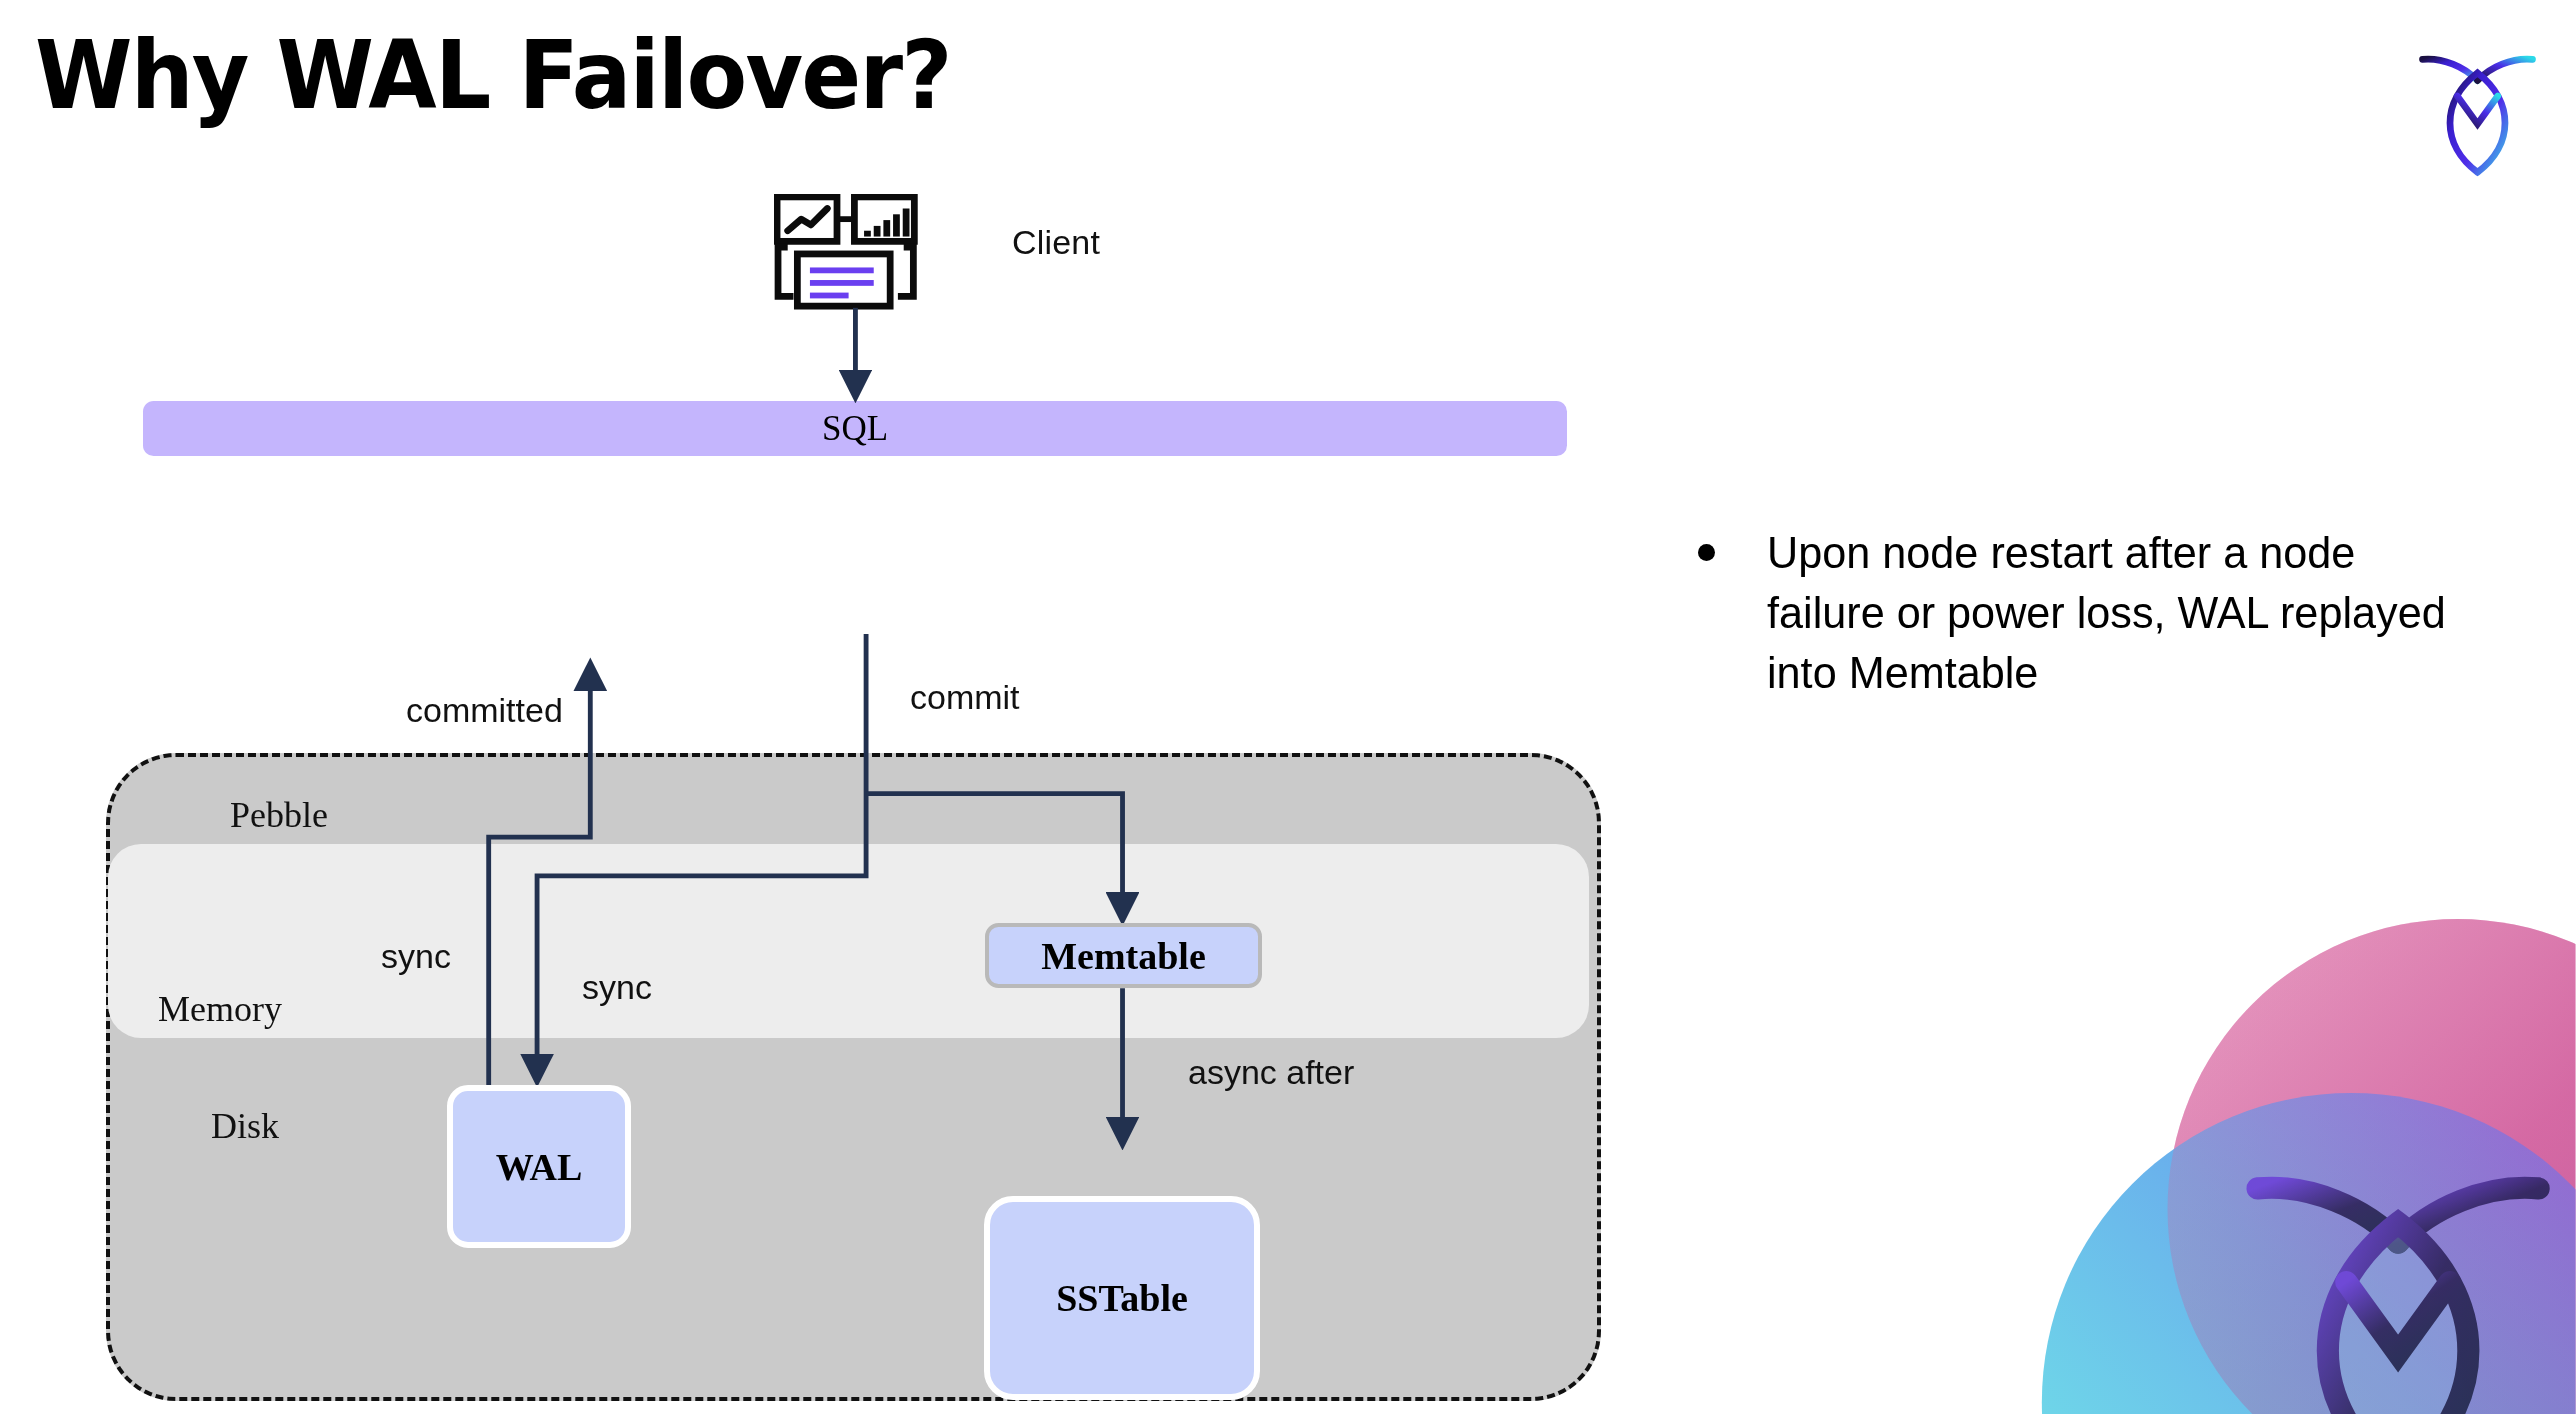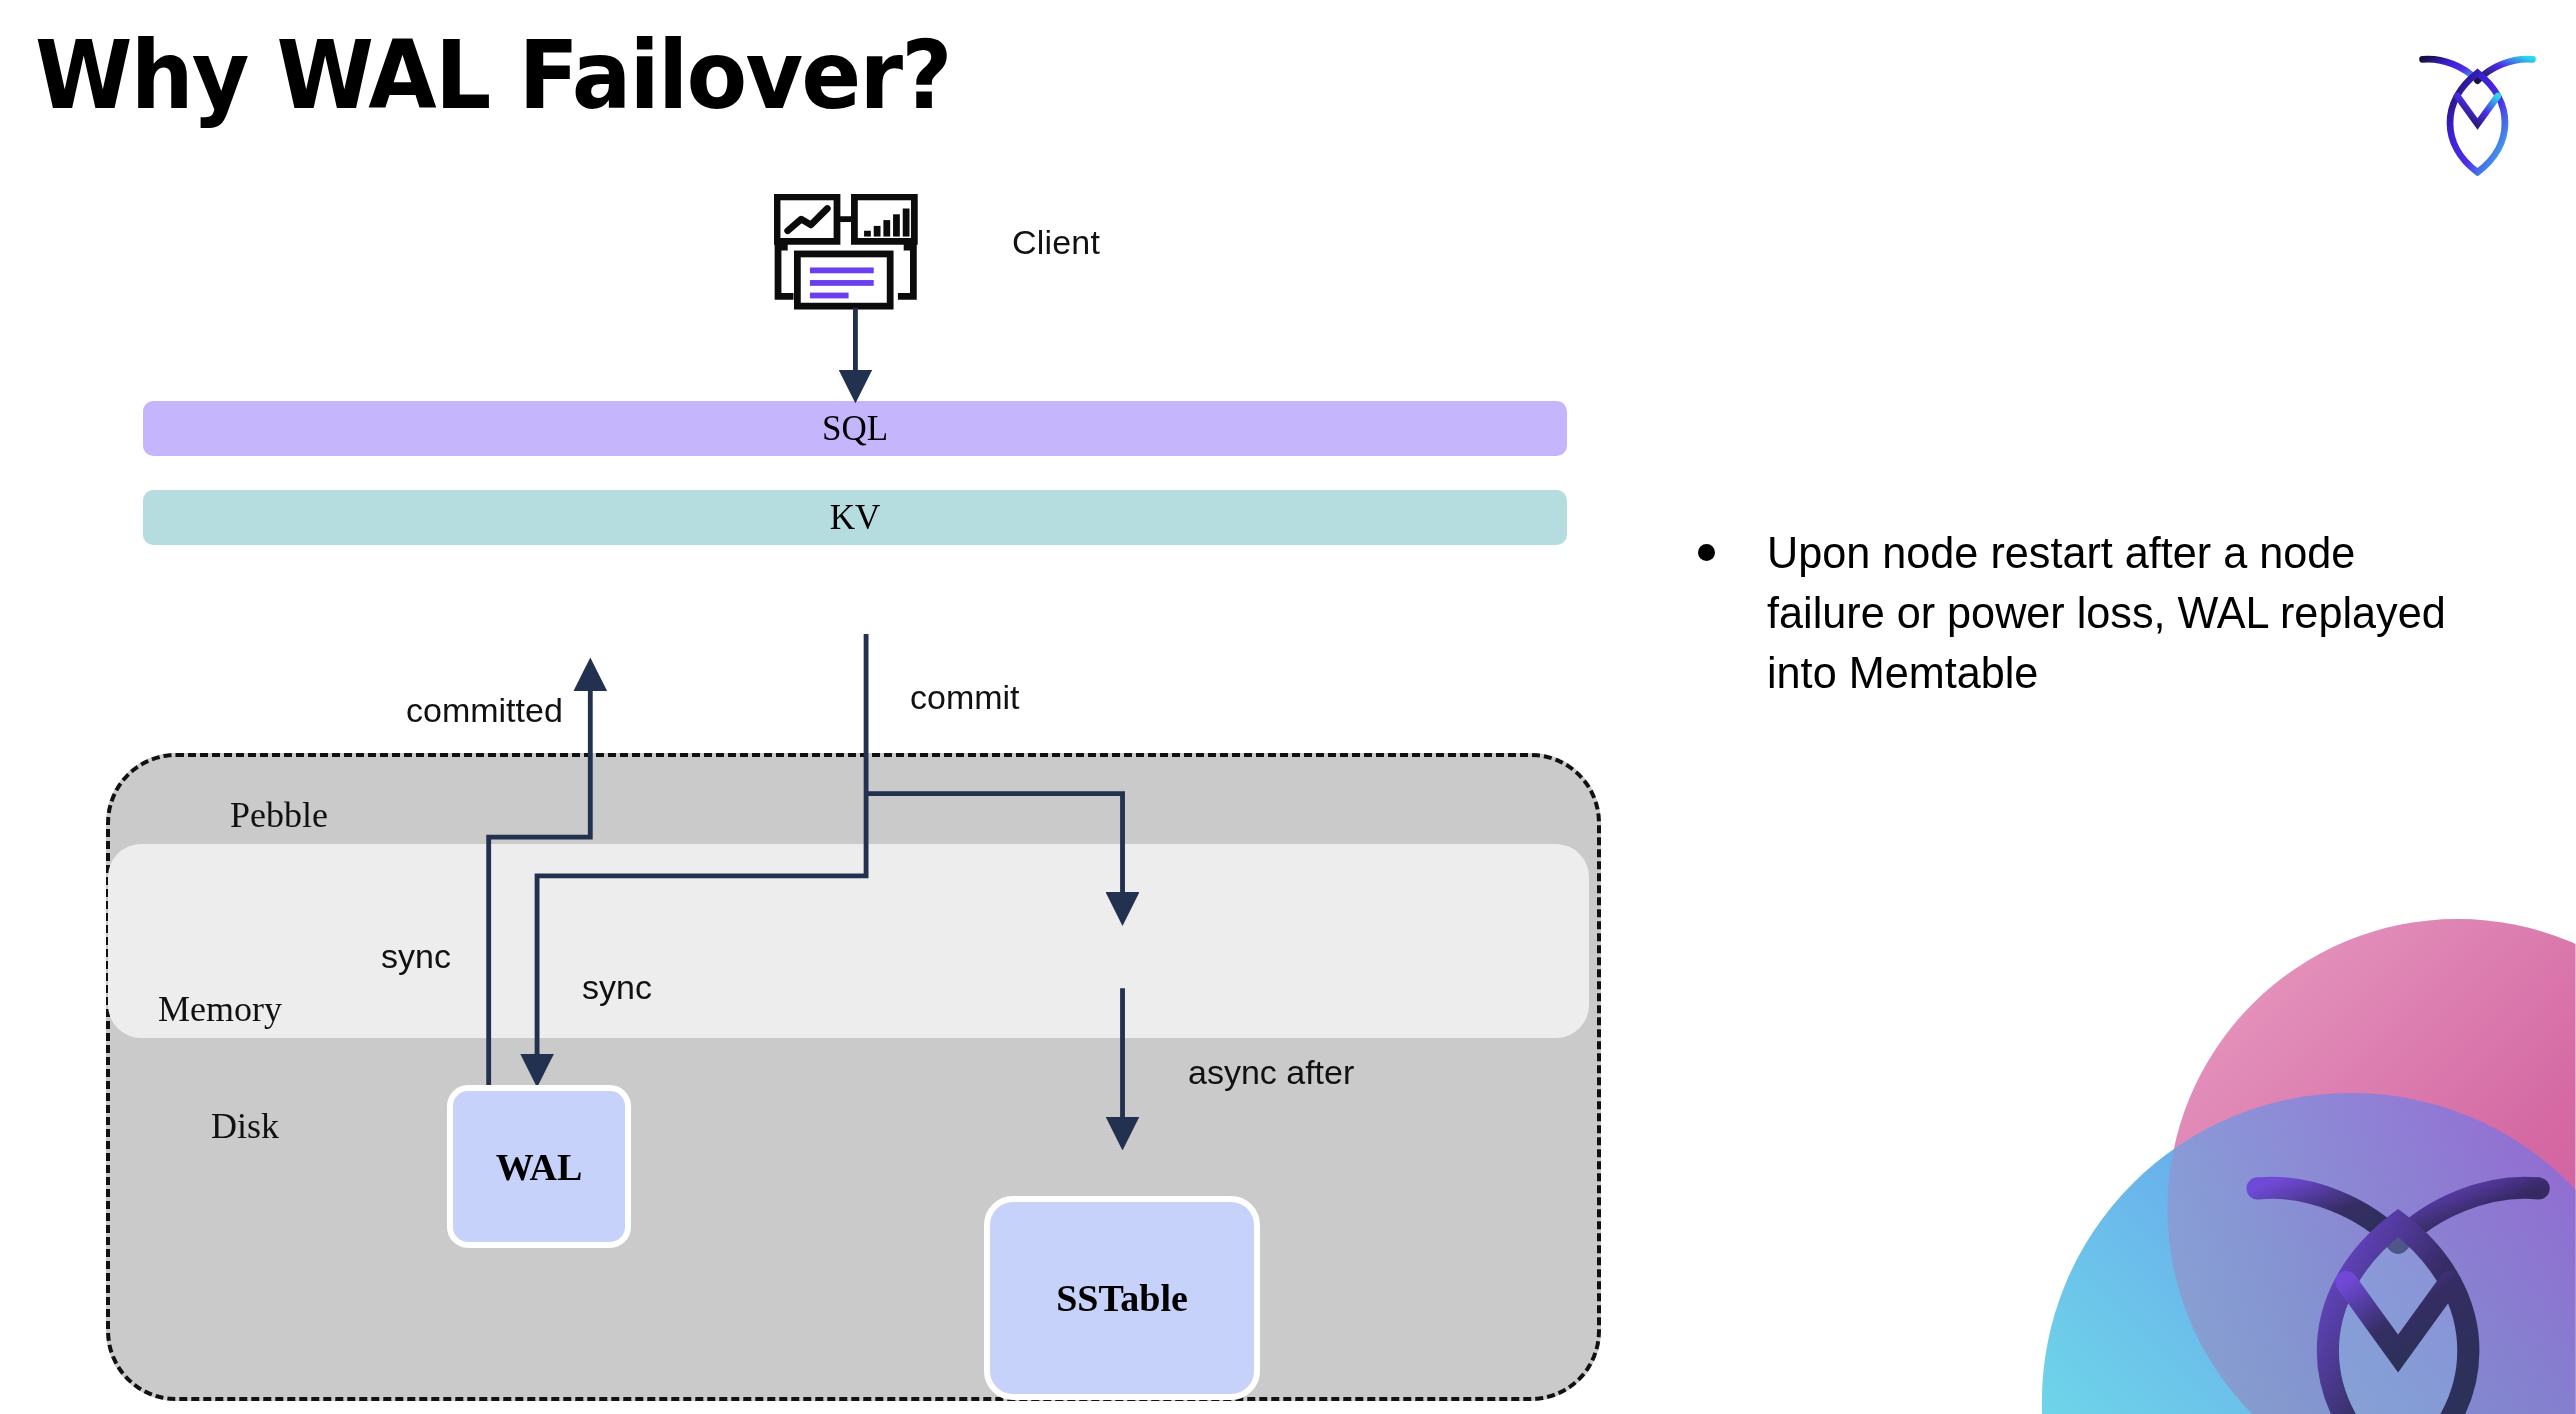--- a/index.html
+++ b/index.html
@@ -202,23 +202,20 @@
       <rect x="37" y="76" width="66" height="6" fill="#6a3ff0"></rect>
       <rect x="37" y="89" width="66" height="6" fill="#6a3ff0"></rect>
       <rect x="37" y="102" width="40" height="6" fill="#6a3ff0"></rect>
     </svg>
   </div>
   <div id="client-label">Client</div>
 
   <div class="layer-bar" id="layer-sql">
     <span>SQL</span>
   </div>
-  <div class="layer-bar" id="layer-kv">
-    <span>KV</span>
-  </div>
 
   <div id="pebble-container"></div>
   <div id="memory-band"></div>
   <div class="zone-label" id="label-pebble">Pebble</div>
   <div class="zone-label" id="label-memory">Memory</div>
   <div class="zone-label" id="label-disk">Disk</div>
 
   <svg id="connectors" viewBox="0 0 2662 1462">
     <defs>
       <marker id="arrowhead" viewBox="0 0 12 12" refX="9" refY="6" markerWidth="7" markerHeight="7" orient="auto-start-reverse">
@@ -238,20 +235,23 @@
       <path d="M 1160 1021 L 1160 1180" marker-end="url(#arrowhead)"></path>
     </g>
   </svg>
 
   <div class="edge-label" id="edge-committed">committed</div>
   <div class="edge-label" id="edge-commit">commit</div>
   <div class="edge-label" id="edge-sync-left">sync</div>
   <div class="edge-label" id="edge-sync-right">sync</div>
   <div class="edge-label" id="edge-async-flush">async after</div>
 
+  <div class="node-box" id="node-memtable">
+    <span>Memtable</span>
+  </div>
   <div class="node-box" id="node-wal">
     <span>WAL</span>
   </div>
   <div class="node-box" id="node-sstable">
     <span>SSTable</span>
   </div>
 
   <div id="bullet-list">
     <div class="bullet-row">
       <span class="bullet-dot"></span>

